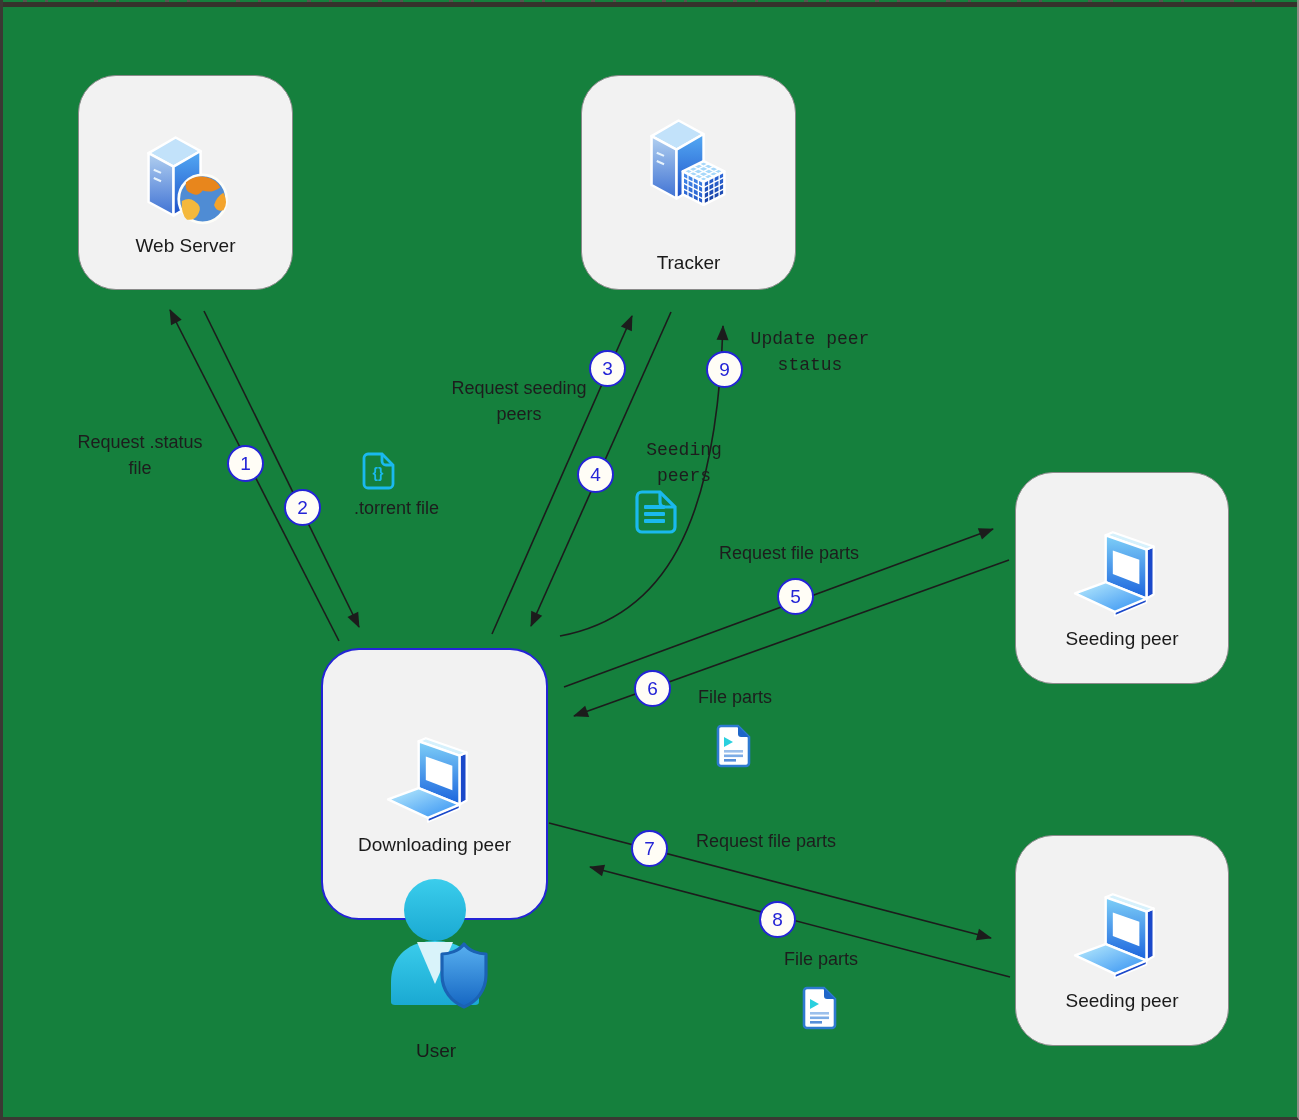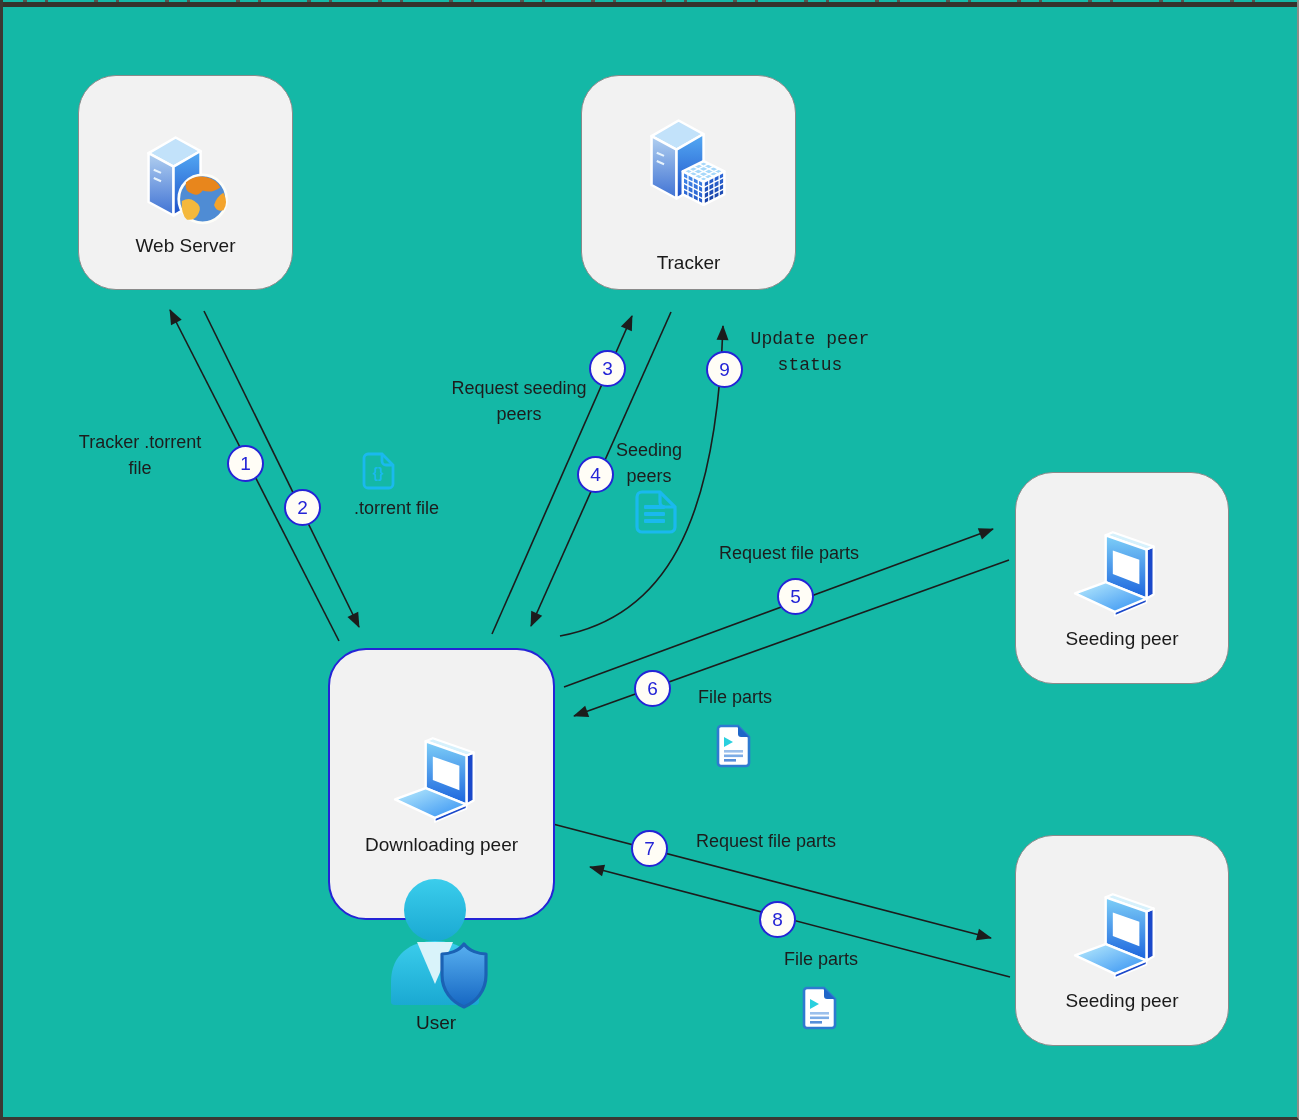--- a/index.html
+++ b/index.html
@@ -1,18 +1,18 @@
 <!DOCTYPE html>
 <html><head>
 <meta charset="utf-8">
 <style>
   html,body{margin:0;padding:0;background:#e8e4d8;}
   .stage{
     position:relative; width:1299px; height:1120px; overflow:hidden;
-    background:#14b8a6;
+    background:#15803d;
     border-left:3px solid #3a3933; border-right:2px solid #8e8d86; border-bottom:3px solid #3a3933;
     box-sizing:border-box;
     font-family:"Liberation Sans", sans-serif;
     color:#1d1d1d;
   }
   .top-edge{
     position:absolute; top:0; left:0; right:0; height:7px; z-index:50;
     background-image:
       repeating-linear-gradient(90deg, transparent 0 20px, #55544e 20px 24px, transparent 24px 42px, #55544e 42px 45px, transparent 45px 71px),
       linear-gradient(#35332c,#35332c);
@@ -31,21 +31,21 @@
   .badge{
     position:absolute; width:33px; height:33px; border-radius:50%;
     background:#fffdf6; border:2px solid #2424d6; color:#2424d6;
     font-size:19px; display:flex; align-items:center; justify-content:center;
     z-index:4;
   }
   .msg{position:absolute; font-size:18px; line-height:26px; text-align:center; z-index:3; color:#1d1d1d;}
   .msg.left{text-align:right;}
   .ficon{position:absolute; z-index:3;}
   .userfig{position:absolute; z-index:2;}
-  .userlabel{position:absolute; font-size:19px; text-align:center; z-index:2; color:#1a1a1a;}
+  .userlabel{position:absolute; font-size:19px; text-align:center; z-index:2; color:#1a1a1a;margin-top:28px;}
   .defs-holder{position:absolute; width:0; height:0; overflow:hidden;}
 </style>
 </head>
 <body>
 
 <div class="stage">
   <div class="top-edge"></div>
 
   <svg class="defs-holder" aria-hidden="true">
     <defs>
@@ -164,43 +164,43 @@
     <div class="nlabel">Tracker</div>
   </div>
 
   <div class="node" style="left:1012px; top:472px; width:214px; height:212px;">
     <svg width="98" height="98">
         <use href="#sym-laptop"></use>
       </svg>
     <div class="nlabel">Seeding peer</div>
   </div>
 
-  <div class="node hl" style="left:325px; top:648px; width:227px; height:272px;">
+  <div class="node hl" style="left:318px; top:648px; width:227px; height:272px;">
     <svg width="98" height="98">
         <use href="#sym-laptop"></use>
       </svg>
     <div class="nlabel">Downloading peer</div>
   </div>
 
   <div class="node" style="left:1012px; top:835px; width:214px; height:211px;">
     <svg width="98" height="98">
         <use href="#sym-laptop"></use>
       </svg>
     <div class="nlabel">Seeding peer</div>
   </div>
 
   <svg class="userfig" style="left:376px; top:878px;" width="114" height="132">
       <use href="#sym-user"></use>
     </svg>
   <div class="userlabel" style="left:376px; top:1012px; width:114px;">User</div>
 
-  <div class="msg" style="left:62px;  top:429px; width:150px;">Tracker .torrent file</div>
+  <div class="msg" style="left:62px;  top:429px; width:150px;">Request .status file</div>
   <div class="msg left" style="left:321px; top:495px; width:115px;">.torrent file</div>
   <div class="msg" style="left:426px; top:327px; width:180px;margin-top:48px;">Request seeding peers</div>
-  <div class="msg" style="left:596px; top:437px; width:100px;">Seeding peers</div>
+  <div class="msg" style="left:631px; top:437px; width:100px;font-family:Liberation Mono, monospace;">Seeding peers</div>
   <div class="msg" style="left:746px; top:326px; width:122px;font-family:Liberation Mono, monospace;">Update peer status</div>
   <div class="msg" style="left:701px; top:540px; width:170px;">Request file parts</div>
   <div class="msg" style="left:687px; top:684px; width:90px;">File parts</div>
   <div class="msg" style="left:678px; top:828px; width:170px;">Request file parts</div>
   <div class="msg" style="left:773px; top:946px; width:90px;">File parts</div>
 
   <div class="badge" style="left:224px; top:445px;">1</div>
   <div class="badge" style="left:281px; top:489px;">2</div>
   <div class="badge" style="left:586px; top:350px;">3</div>
   <div class="badge" style="left:574px; top:456px;">4</div>

